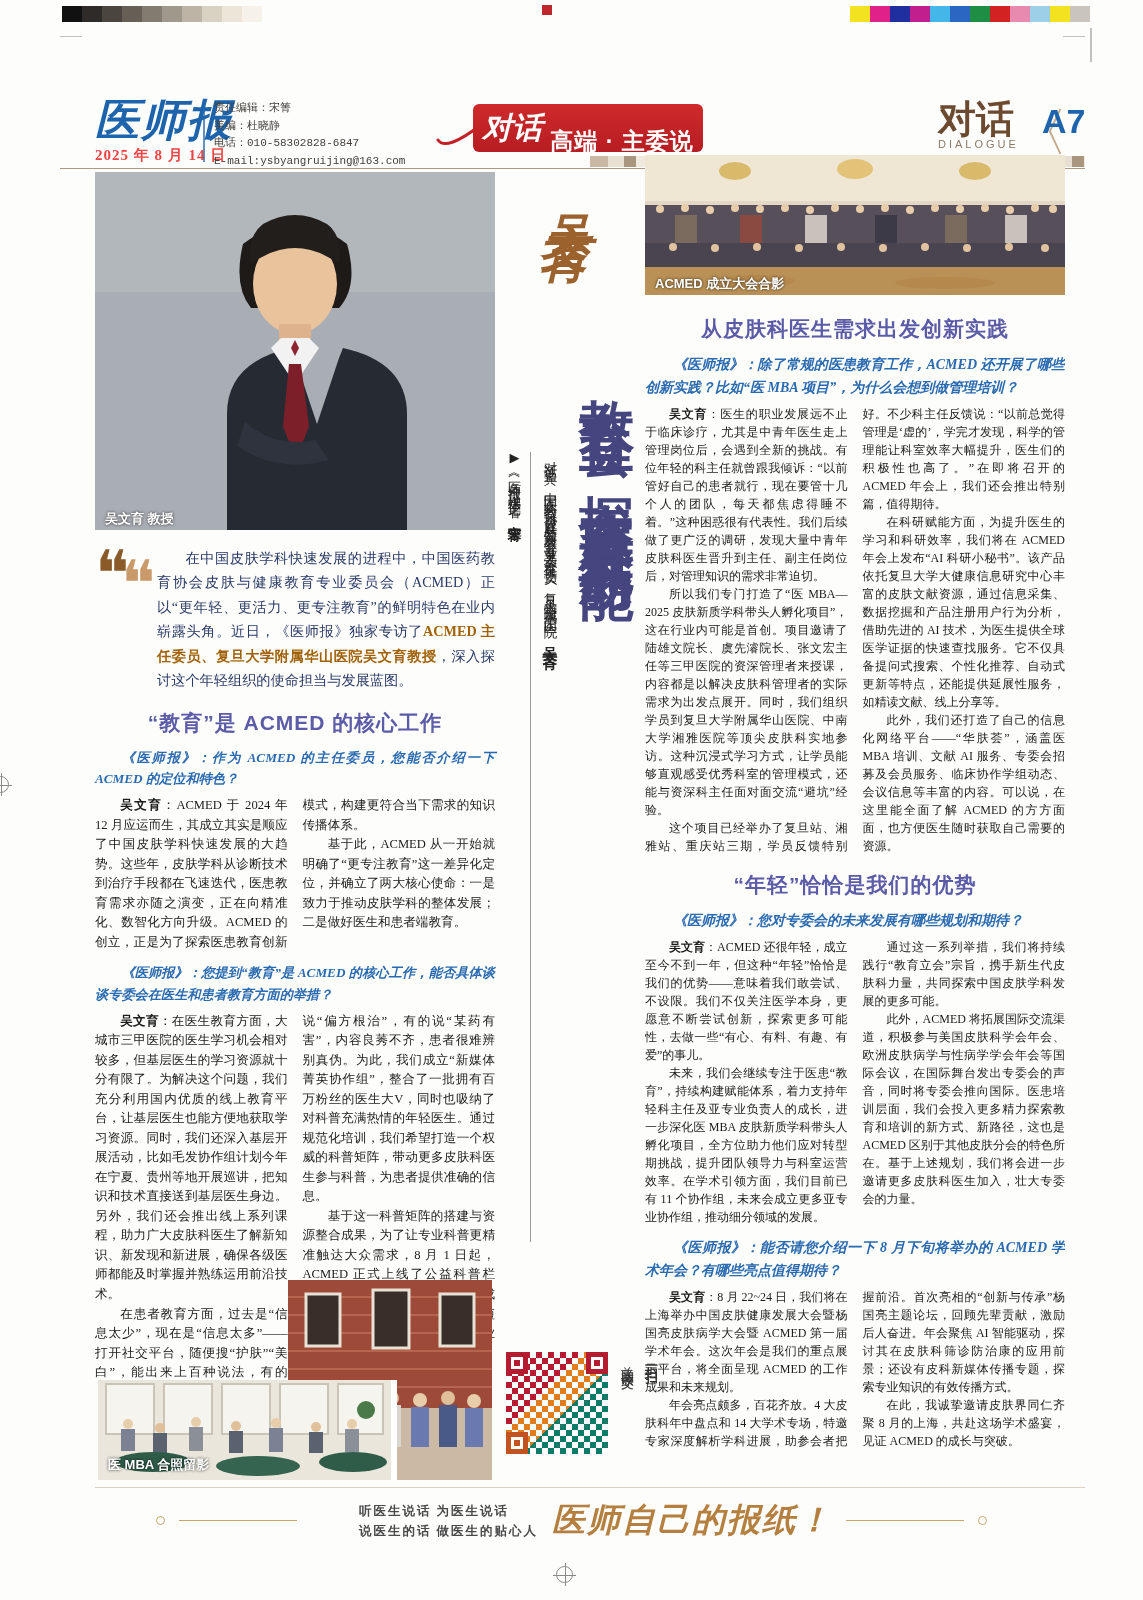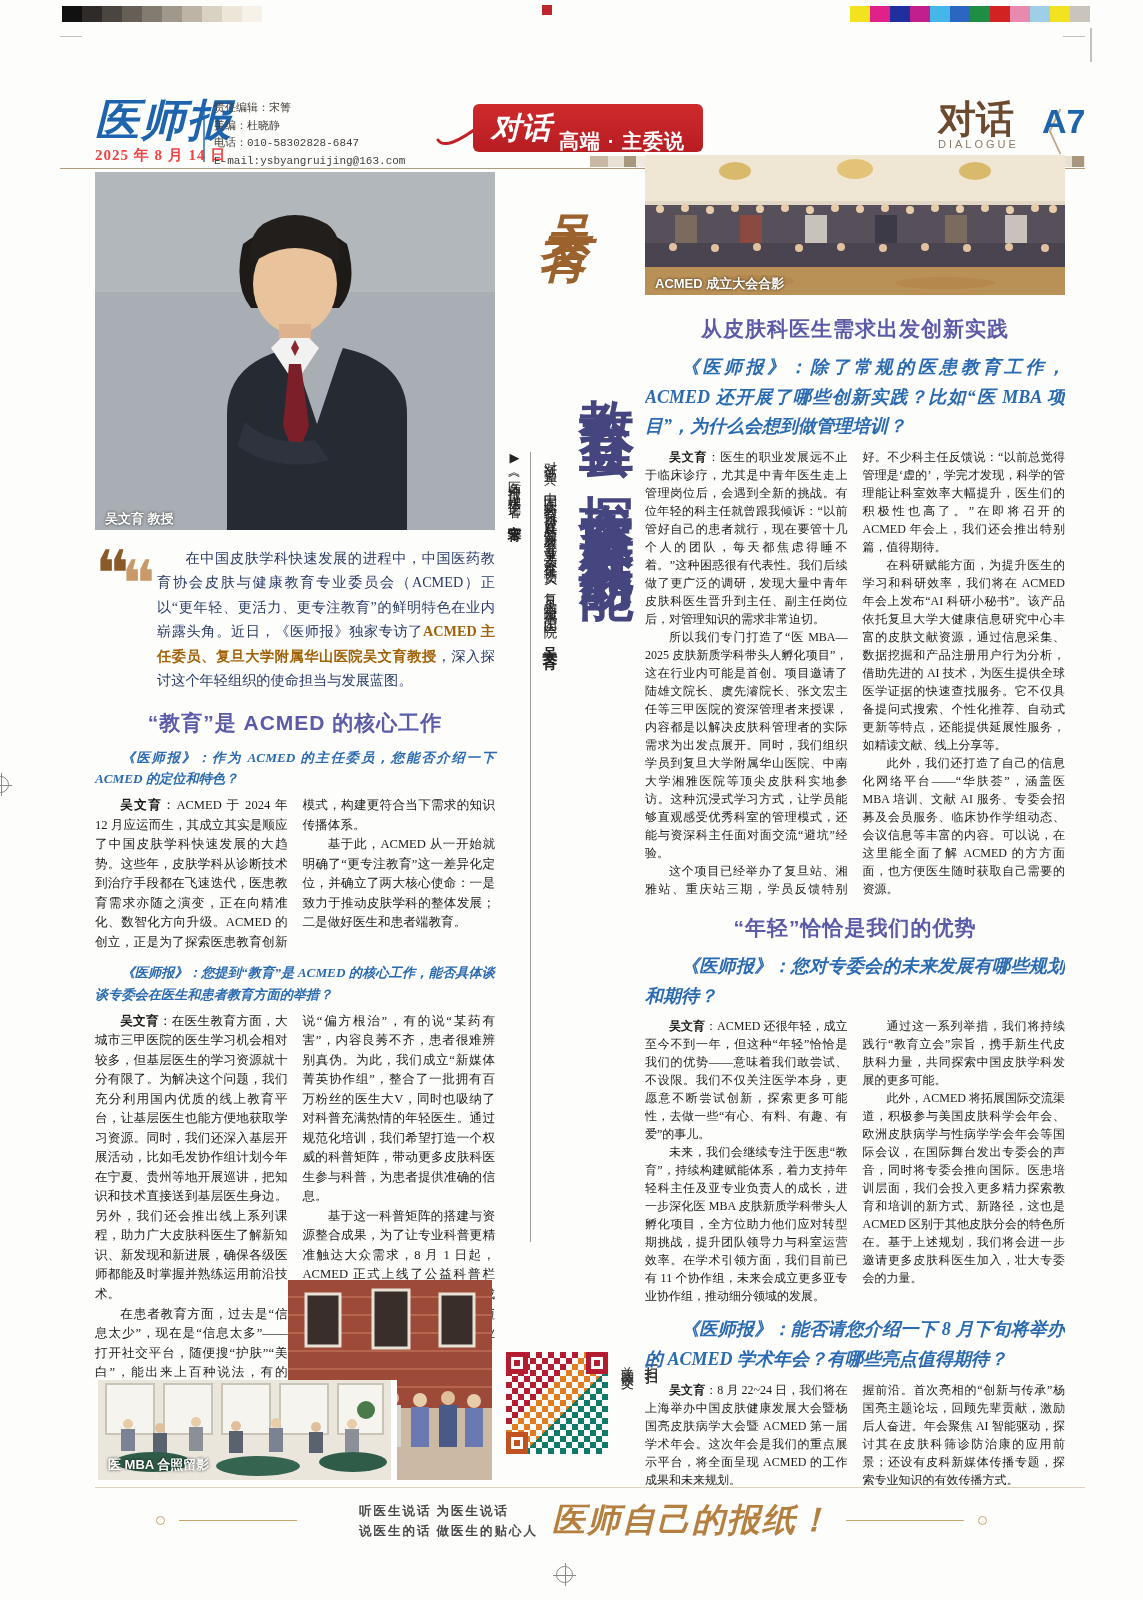--- a/index.html
+++ b/index.html
@@ -25,21 +25,21 @@
   .mh-info{position:absolute;left:214px;top:100px;font-size:11px;line-height:1.6;color:#44403a;
            font-family:Liberation Mono, monospace;}
   .toprule{position:absolute;left:60px;top:168px;width:1025px;height:1px;background:#b09a7e;}
   .tanstrip{position:absolute;left:590px;top:156px;width:495px;height:11px;
      background:repeating-linear-gradient(90deg,#c9b9a4 0 18px,#e8e0d2 18px 34px,#a8967e 34px 46px,
         #efe9de 46px 72px,#b5a28a 72px 86px,#ddd3c2 86px 112px);}
   
   .banner{position:absolute;left:473px;top:104px;width:230px;height:48px;background:linear-gradient(#cf2a2c,#b71d22);
           border-radius:6px;color:#fff;display:flex;align-items:center;justify-content:center;gap:8px;}
   .banner .script{font-size:30px;font-style:italic;font-weight:bold;font-family:"DejaVu Serif",serif;}
-  .banner .rest{font-size:20px;font-weight:900;font-family:"Liberation Sans",sans-serif;letter-spacing:1px;margin-top:27px;}
+  .banner .rest{font-size:23px;font-weight:900;font-family:"Liberation Sans",sans-serif;letter-spacing:1px;margin-top:27px;}
   .swoosh{position:absolute;left:436px;top:118px;width:48px;height:38px;}
   
   .tab{position:absolute;left:938px;top:100px;width:150px;}
   .tab .cn{font-size:38px;font-weight:900;color:#6b4a2f;font-family:"Liberation Sans",sans-serif;line-height:1;}
   .tab .en{font-size:11px;letter-spacing:3px;color:#8a7a66;font-family:"Liberation Sans",sans-serif;}
   .tab .bracket{position:absolute;left:78px;top:-2px;font-size:52px;color:#c0a88a;font-weight:200;}
   .tab .pno{position:absolute;left:104px;top:2px;font-size:34px;font-weight:900;color:#1d64ad;
             font-family:"Liberation Sans",sans-serif;}
   
   .col-left{position:absolute;left:95px;top:172px;width:400px;}
@@ -56,21 +56,21 @@
   
   .sec-h{text-align:center;font-size:21px;font-weight:900;color:#5b5ba8;letter-spacing:1px;
          margin:16px 0 6px;font-family:"Liberation Sans",sans-serif;}
   .q{color:#2a6ab0;font-style:italic;font-weight:600;font-size:13.2px;line-height:1.65;
      margin:10px 0 6px;text-align:justify;text-indent:2em;}
   .q b{font-weight:900;}
   .answer{column-count:2;column-gap:15px;text-align:justify;font-size:12.6px;line-height:1.55;color:#1b1b1b;}
   .answer p{margin:0;text-indent:2em;}
   .answer b{font-family:"Liberation Sans",sans-serif;}
   .col-right .answer{font-size:12px;line-height:1.5;}
-  .col-right .q{font-size:18px;}
+  .col-right .q{font-size:14px;}
   
   .v{writing-mode:vertical-rl;text-orientation:upright;}
   .kicker{position:absolute;left:534px;top:176px;font-size:48px;font-weight:900;font-style:italic;
           color:#9c622d;letter-spacing:8px;font-family:"DejaVu Serif",serif;}
   .bigtitle{position:absolute;left:570px;top:356px;font-size:55px;font-weight:900;color:#45457f;
             letter-spacing:8px;font-family:"Liberation Sans",sans-serif;}
   .credit-rep{position:absolute;left:505px;top:450px;font-size:13px;color:#222;letter-spacing:3px;}
   .credit-rep b{font-size:14px;}
   .credit-div{position:absolute;left:530px;top:452px;width:1px;height:790px;background:#9a9a9a;}
   .credit-guest{position:absolute;left:540px;top:450px;font-size:13.5px;color:#222;letter-spacing:3.5px;}

